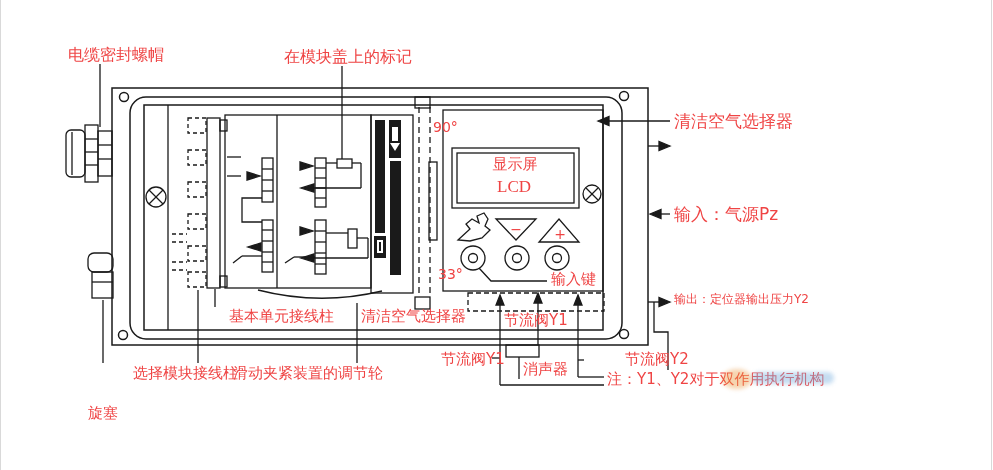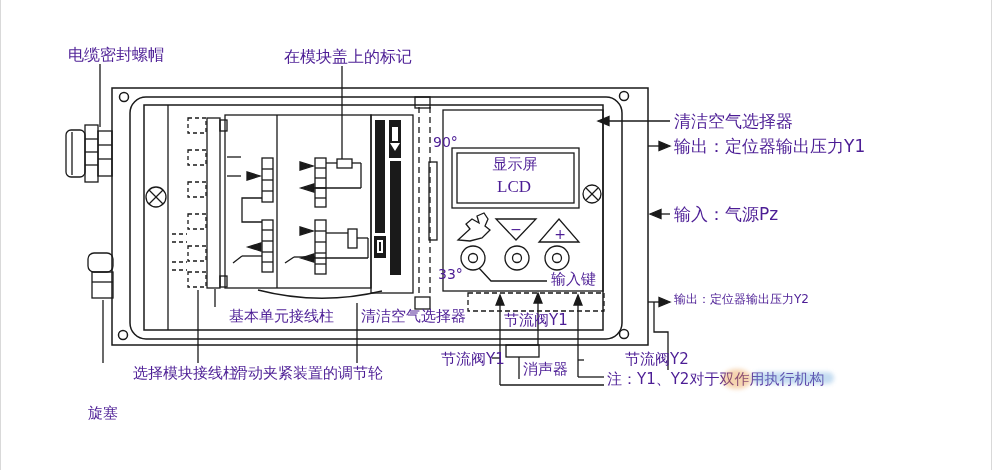--- a/index.html
+++ b/index.html
@@ -3,21 +3,21 @@
 <meta charset="utf-8">
 <style>
   html,body{margin:0;padding:0;background:#ffffff;}
   #stage{
     position:relative;width:993px;height:470px;background:#ffffff;overflow:hidden;
     font-family:"DejaVu Sans","Liberation Sans",sans-serif;color:#111111;
   }
   #art{position:absolute;left:0;top:0;z-index:1;}
   .lbl{
     position:absolute;z-index:3;white-space:nowrap;line-height:1.15;
-    color:#4c1d95;letter-spacing:0px;
+    color:#ef4444;letter-spacing:0px;
   }
   .lbl.center{transform:translateX(-50%);}
   .serif{font-family:"Liberation Serif","DejaVu Serif",serif;}
   .wm{position:absolute;z-index:4;pointer-events:none;filter:blur(2px);}
   .edge{position:absolute;top:0;bottom:0;width:1px;background:#d9d9d9;z-index:0;}
 </style>
 </head>
 <body>
 
 <div id="stage">
@@ -212,33 +212,32 @@
       <line x1="342" y1="66" x2="342" y2="159"></line>
       <line x1="215" y1="289" x2="215" y2="307"></line>
       <line x1="198" y1="290" x2="198" y2="363"></line>
       <line x1="103" y1="300" x2="103" y2="363"></line>
       <line x1="357" y1="303" x2="357" y2="363"></line>
     </g>
   </svg>
 
   <div class="lbl" style="left:68px;top:46px;font-size:16px;">电缆密封螺帽</div>
   <div class="lbl" style="left:284px;top:48px;font-size:16px;">在模块盖上的标记</div>
-  <div class="lbl" style="left:433px;top:119px;font-size:14px;margin-top:15px;">90°</div>
+  <div class="lbl" style="left:433px;top:119px;font-size:14px;">90°</div>
   <div class="lbl" style="left:438px;top:266px;font-size:14px;">33°</div>
 
   <div class="lbl center" style="left:515px;top:156px;font-size:15px;">显示屏</div>
   <div class="lbl center serif" style="left:514px;top:177px;font-size:17px;">LCD</div>
 
   <div class="lbl center" style="left:516px;top:221px;font-size:14px;">−</div>
   <div class="lbl center" style="left:560px;top:226px;font-size:14px;">+</div>
 
   <div class="lbl" style="left:551px;top:271px;font-size:15px;">输入键</div>
 
   <div class="lbl" style="left:674px;top:112px;font-size:17px;">清洁空气选择器</div>
-  <div class="lbl" style="left:674px;top:137px;font-size:17px;">输出：定位器输出压力Y1</div>
   <div class="lbl" style="left:674px;top:205px;font-size:17px;">输入：气源Pz</div>
   <div class="lbl" style="left:674px;top:293px;font-size:12px;">输出：定位器输出压力Y2</div>
 
   <div class="lbl" style="left:205px;top:308px;font-size:15px;margin-left:24px;">基本单元接线柱</div>
   <div class="lbl" style="left:361px;top:308px;font-size:15px;">清洁空气选择器</div>
   <div class="lbl" style="left:504px;top:312px;font-size:15px;">节流阀Y1</div>
 
   <div class="lbl" style="left:441px;top:351px;font-size:15px;">节流阀Y1</div>
   <div class="lbl" style="left:523px;top:361px;font-size:15px;">消声器</div>
   <div class="lbl" style="left:586px;top:351px;font-size:15px;margin-left:39px;">节流阀Y2</div>

